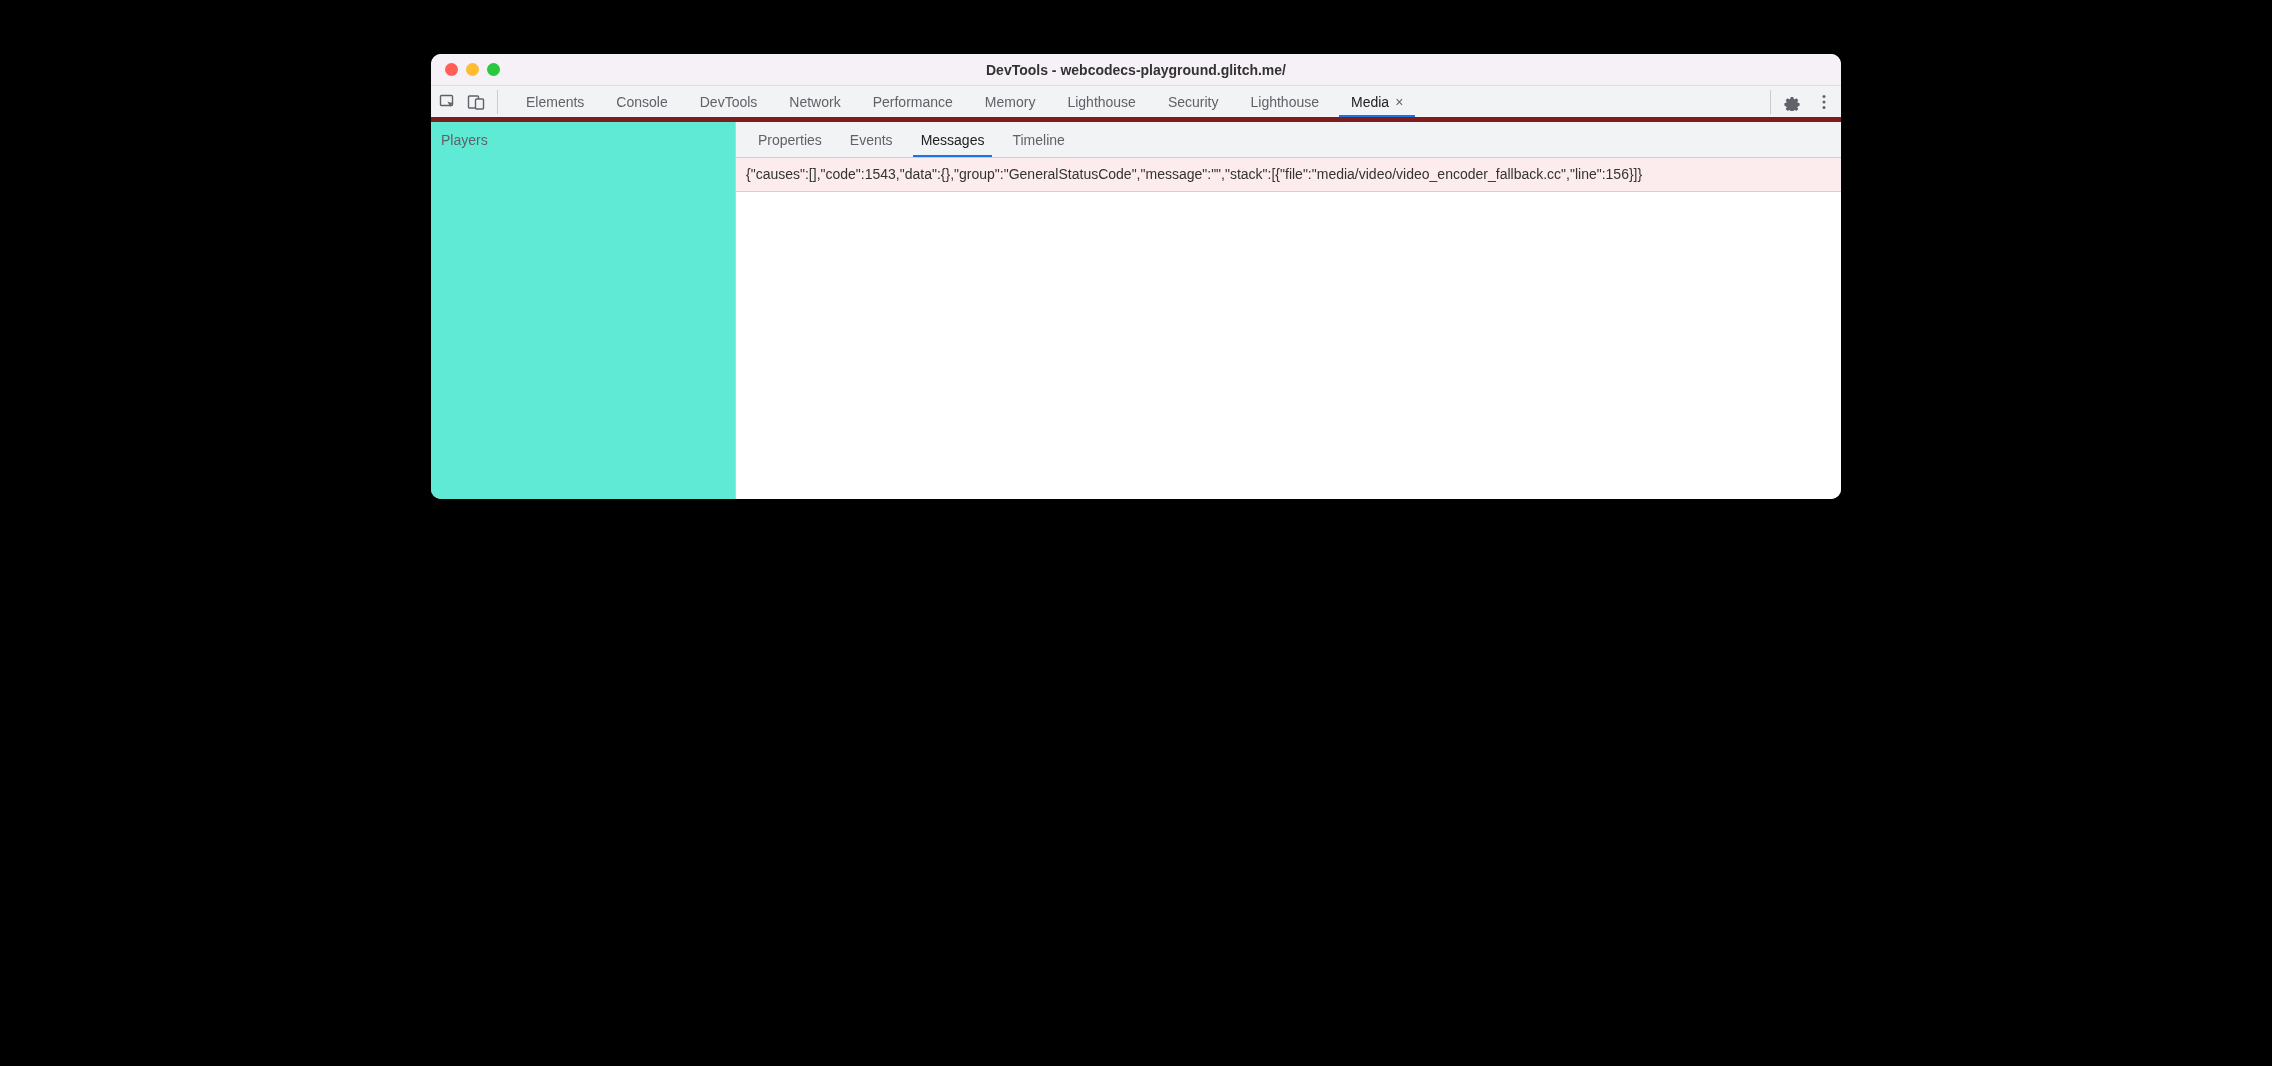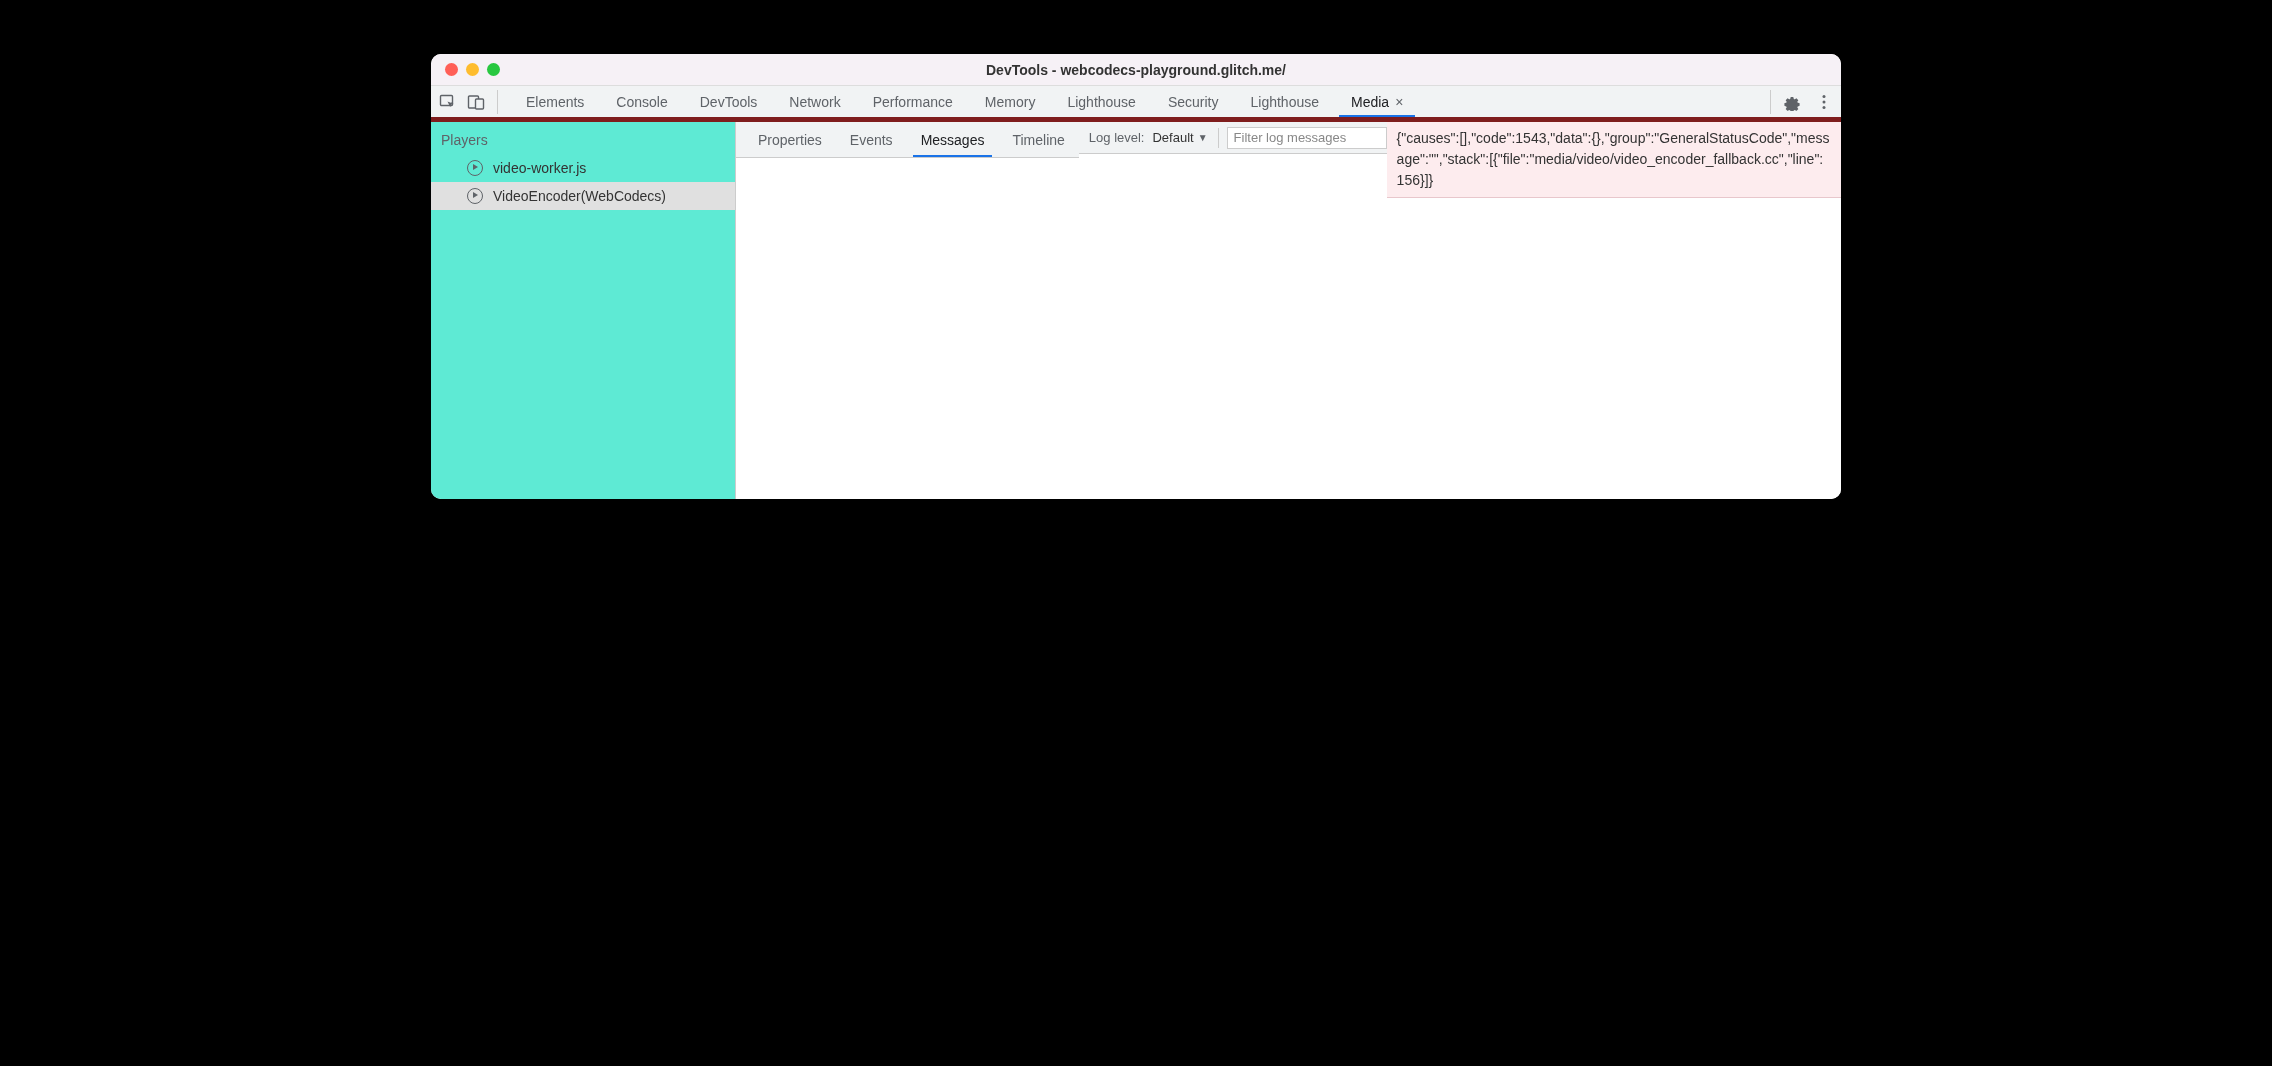--- a/index.html
+++ b/index.html
@@ -149,21 +149,21 @@
     content: "";
     position: absolute;
     left: 5px; top: 3px;
     border-left: 5px solid #5f6368;
     border-top: 3.5px solid transparent;
     border-bottom: 3.5px solid transparent;
   }
   .content {
     flex: 1;
     display: flex;
-    flex-direction: row;
+    flex-direction: column;
   }
   .subtabs {
     height: 36px;
     background: #f1f3f4;
     border-bottom: 1px solid #ccc;
     display: flex;
     align-items: center;
     padding-left: 8px;
   }
   .subtab {
@@ -311,44 +311,26 @@
             <circle cx="9" cy="9" r="1.5"></circle>
             <circle cx="9" cy="14.5" r="1.5"></circle>
         </svg>
       </span>
     </div>
   </div>
 
   <div class="body">
     <div class="sidebar">
       <div class="sidebar-title">Players</div>
-      <div id="player-list">
-          <div class="player-item">
-            <span class="play-icon"></span>
-            <span>video-worker.js</span>
-          </div>
-          <div class="player-item selected">
-            <span class="play-icon"></span>
-            <span>VideoEncoder(WebCodecs)</span>
-          </div>
-        </div>
     </div>
     <div class="content">
       <div class="subtabs" id="subtabs">
           <div class="subtab">Properties</div>
           <div class="subtab">Events</div>
           <div class="subtab active">Messages</div>
           <div class="subtab">Timeline</div>
         </div>
-      <div class="filterbar">
-        <span class="loglevel-label">Log level:</span>
-        <span class="loglevel-select">
-          <span>Default</span>
-          <span class="dropdown-arrow">▼</span>
-        </span>
-        <input class="filter-input" placeholder="Filter log messages" style="">
-      </div>
       <div class="messages" id="messages">
           <div class="message-row">{"causes":[],"code":1543,"data":{},"group":"GeneralStatusCode","message":"","stack":[{"file":"media/video/video_encoder_fallback.cc","line":156}]}</div>
         </div>
     </div>
   </div>
 </div>
 
 </body></html>

